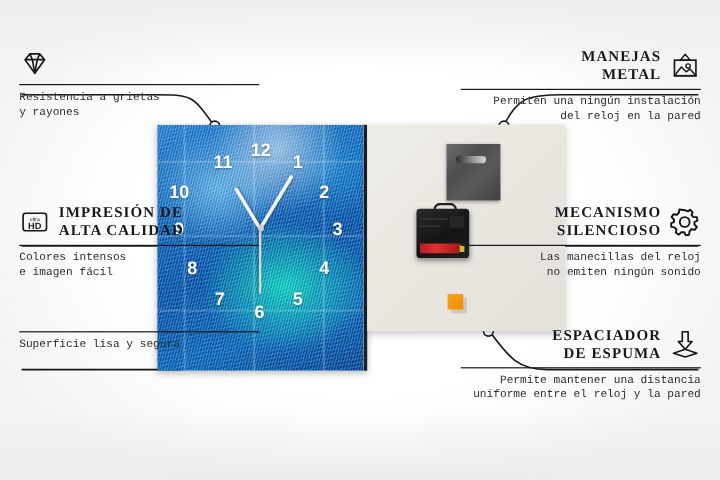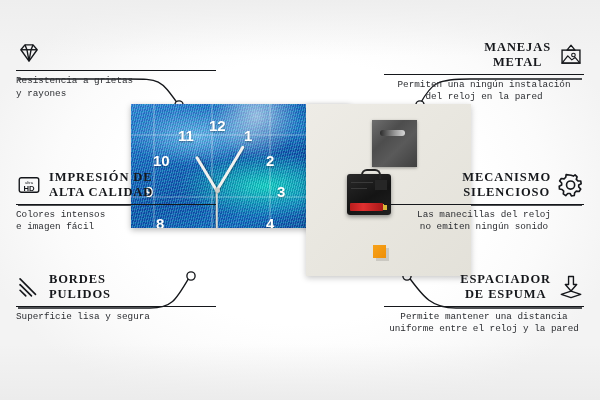--- a/index.html
+++ b/index.html
@@ -19,25 +19,24 @@
     content:"";position:absolute;left:0;top:0;width:100%;height:100%;
     background:linear-gradient(180deg,#eeeeee 0%, rgba(255,255,255,0) 14%, rgba(255,255,255,0) 86%, #ececec 100%);
     pointer-events:none;
   }
 
   
   .product{
     position:absolute;left:131px;top:104px;width:340px;height:172px;
   }
   .clock-panel{
-    position:absolute;left:0;top:0;width:172px;height:124px;
+    position:absolute;left:0;top:0;width:172px;height:205px;
     border-right:3px solid #1d2026;
     overflow:hidden;
     box-shadow:0 2px 6px rgba(0,0,0,.28);
-    padding-left:44px;
   }
   .clock-art{
     position:absolute;inset:0;
     background:
       repeating-linear-gradient(104deg, rgba(255,255,255,.16) 0px, rgba(255,255,255,.16) 1px, rgba(0,0,0,.10) 1px, rgba(0,0,0,.10) 2.2px),
       repeating-linear-gradient(-8deg, rgba(0,220,210,.22) 0px, rgba(0,220,210,.22) 1.2px, rgba(0,0,0,0) 1.2px, rgba(0,0,0,0) 3.4px),
       radial-gradient(ellipse 70% 45% at 62% 66%, #12d3c8 0%, rgba(18,211,200,0) 58%),
       radial-gradient(ellipse 52% 38% at 30% 26%, #6fb6f2 0%, rgba(111,182,242,0) 62%),
       radial-gradient(ellipse 40% 30% at 86% 18%, #1f7fd6 0%, rgba(31,127,214,0) 64%),
       linear-gradient(160deg,#2f7fd9 0%, #1566c4 28%, #0a4fae 54%, #0e63c0 78%, #0a3f96 100%);
@@ -93,21 +92,21 @@
   .mech-line{position:absolute;background:#3a3a3a;}
   .spacer{
     position:absolute;left:67px;top:141px;width:13px;height:13px;
     background:linear-gradient(135deg,#f7a21a 0%, #ef8f07 100%);
     box-shadow:3px 3px 0 rgba(0,0,0,.12);
   }
 
   
   .callout{position:absolute;width:200px;}
   .callout.left{text-align:left;}
-  .callout.right{text-align:center;}
+  .callout.right{text-align:right;}
   .co-head{display:flex;align-items:center;gap:7px;}
   .callout.right .co-head{flex-direction:row-reverse;}
   .co-title{
     font-family:"Liberation Serif", serif;font-weight:bold;
     font-size:12.5px;letter-spacing:.9px;color:#16181c;line-height:1.18;
     text-transform:uppercase;
   }
   .co-rule{height:1.4px;background:#15171b;margin:4px 0 4px;}
   .co-sub{
     font-family:Liberation Mono, monospace;font-size:9.3px;color:#2b2d31;
@@ -149,21 +148,21 @@
       <span class="num" style="left:78px;top:14px;">12</span>
       <span class="num" style="left:113px;top:24px;">1</span>
       <span class="num" style="left:135px;top:49px;">2</span>
       <span class="num" style="left:146px;top:80px;">3</span>
       <span class="num" style="left:135px;top:112px;">4</span>
       <span class="num" style="left:113px;top:138px;">5</span>
       <span class="num" style="left:81px;top:149px;">6</span>
       <span class="num" style="left:48px;top:138px;">7</span>
       <span class="num" style="left:25px;top:112px;">8</span>
       <span class="num" style="left:14px;top:80px;">9</span>
-      <span class="num" style="left:22px;top:49px;text-align:center;">10</span>
+      <span class="num" style="left:10px;top:49px;text-align:center;">10</span>
       <span class="num" style="left:47px;top:24px;">11</span>
 
       <div class="hand" style="left:86px;top:85px;width:40px;height:3.4px;transform:rotate(-121deg);"></div>
       <div class="hand" style="left:86px;top:85px;width:52px;height:3.4px;transform:rotate(-59deg);"></div>
       <div class="hand sec" style="left:86px;top:86px;width:54px;height:1.5px;transform:rotate(90deg);"></div>
       <div class="cap" style="left:84px;top:84px;"></div>
     </div>
 
     <div class="back-panel">
       <div class="hanger">
@@ -208,33 +207,20 @@
         <div class="co-title">IMPRESIÓN DE</div>
         <div class="co-title">ALTA CALIDAD</div>
       </div>
     </div>
     <div class="co-rule"></div>
     <div class="co-sub">Colores intensos</div>
     <div class="co-sub">e imagen fácil</div>
   </div>
 
   <div class="callout left" style="left:16px;top:272px;">
-    <div class="co-head">
-      <svg class="co-icon" viewBox="0 0 32 32">
-        <g stroke="#15171b" stroke-width="2" stroke-linecap="round">
-          <path d="M5 6 L24 25"></path>
-            <path d="M5 13 L19 27"></path>
-            <path d="M5 20 L12 27"></path>
-        </g>
-      </svg>
-      <div>
-        <div class="co-title">BORDES</div>
-        <div class="co-title">PULIDOS</div>
-      </div>
-    </div>
     <div class="co-rule"></div>
     <div class="co-sub">Superficie lisa y segura</div>
   </div>
 
   <div class="callout right" style="left:384px;top:40px;">
     <div class="co-head">
       <svg class="co-icon" viewBox="0 0 32 32">
         <rect x="5" y="10" width="22" height="16" fill="none" stroke="#15171b" stroke-width="1.7"></rect>
         <path d="M16 4 L11 10 H21 Z" fill="none" stroke="#15171b" stroke-width="1.5" stroke-linejoin="round"></path>
         <circle cx="19" cy="16" r="2.2" fill="none" stroke="#15171b" stroke-width="1.4"></circle>

